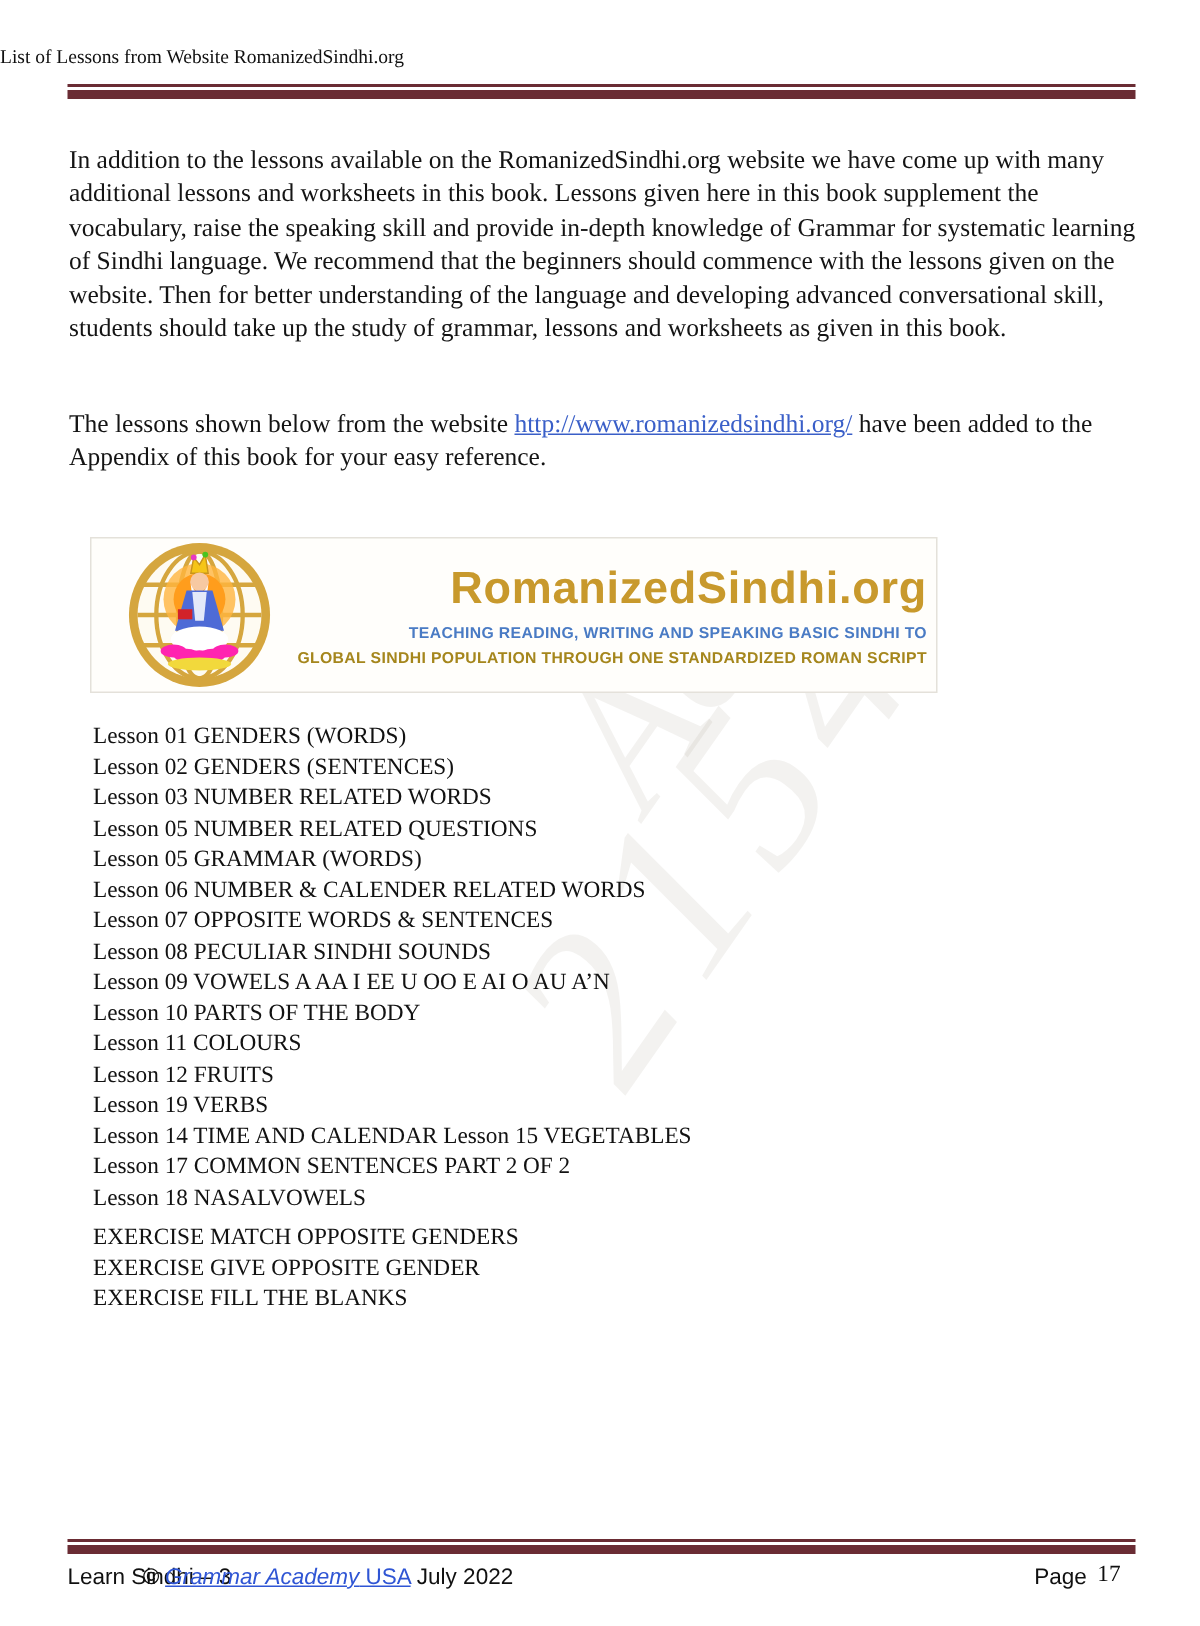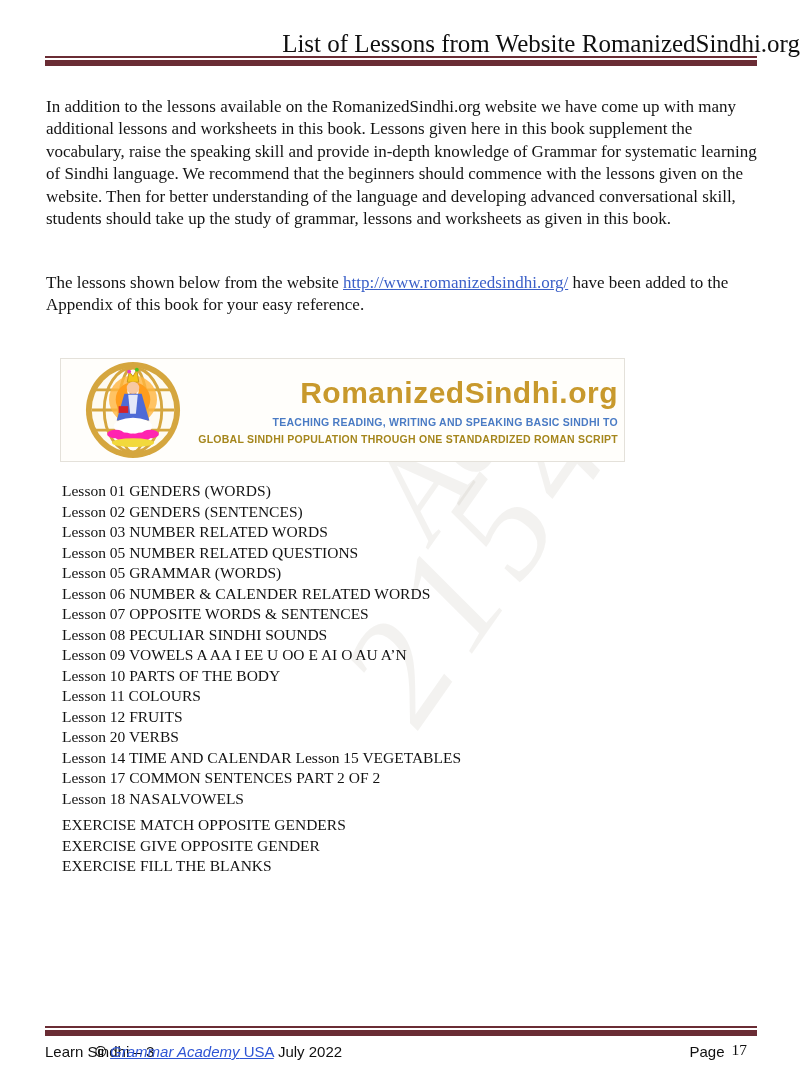--- a/index.html
+++ b/index.html
@@ -9,22 +9,22 @@
   }
   
   .wm{
     position:absolute;font-family:"Liberation Serif",serif;font-style:italic;
     color:rgba(135,125,110,0.10);transform:rotate(-55deg);z-index:0;white-space:nowrap;
   }
   #wm1{top:395px;left:370px;font-size:125px;}
   #wm2{top:470px;left:300px;font-size:150px;letter-spacing:14px;}
   
   .header-title{
-    position:absolute;top:30px;left:0;width:800px;text-align:right;
-    font-size:25px;color:#101010;z-index:1;
+    position:absolute;top:30px;left:0;width:800px;text-align:left;
+    font-size:13px;color:#101010;z-index:1;
   }
   .rule{position:absolute;left:45px;width:712px;z-index:1;}
   .rule .thin{height:2px;background:#6a2c34;}
   .rule .gap{height:2px;}
   .rule .thick{height:6px;background:#6a2c34;}
   #rule-top{top:56px;}
   #rule-bottom{top:1026px;}
   
   .para{
     position:absolute;left:46px;width:712px;font-size:17px;line-height:22.4px;
@@ -134,21 +134,21 @@
     <div>Lesson 03 NUMBER RELATED WORDS</div>
     <div>Lesson 05 NUMBER RELATED QUESTIONS</div>
     <div>Lesson 05 GRAMMAR (WORDS)</div>
     <div>Lesson 06 NUMBER &amp; CALENDER RELATED WORDS</div>
     <div>Lesson 07 OPPOSITE WORDS &amp; SENTENCES</div>
     <div>Lesson 08 PECULIAR SINDHI SOUNDS</div>
     <div>Lesson 09 VOWELS A AA I EE U OO E AI O AU A’N</div>
     <div>Lesson 10 PARTS OF THE BODY</div>
     <div>Lesson 11 COLOURS</div>
     <div>Lesson 12 FRUITS</div>
-    <div>Lesson 20 VERBS</div>
+    <div>Lesson 19 VERBS</div>
     <div>Lesson 14 TIME AND CALENDAR Lesson 15 VEGETABLES</div>
     <div>Lesson 17 COMMON SENTENCES PART 2 OF 2</div>
     <div>Lesson 18 NASALVOWELS</div>
   </div>
 
 <div class="list" id="exercises">
     <div>EXERCISE MATCH OPPOSITE GENDERS</div>
     <div>EXERCISE GIVE OPPOSITE GENDER</div>
     <div>EXERCISE FILL THE BLANKS</div>
   </div>

